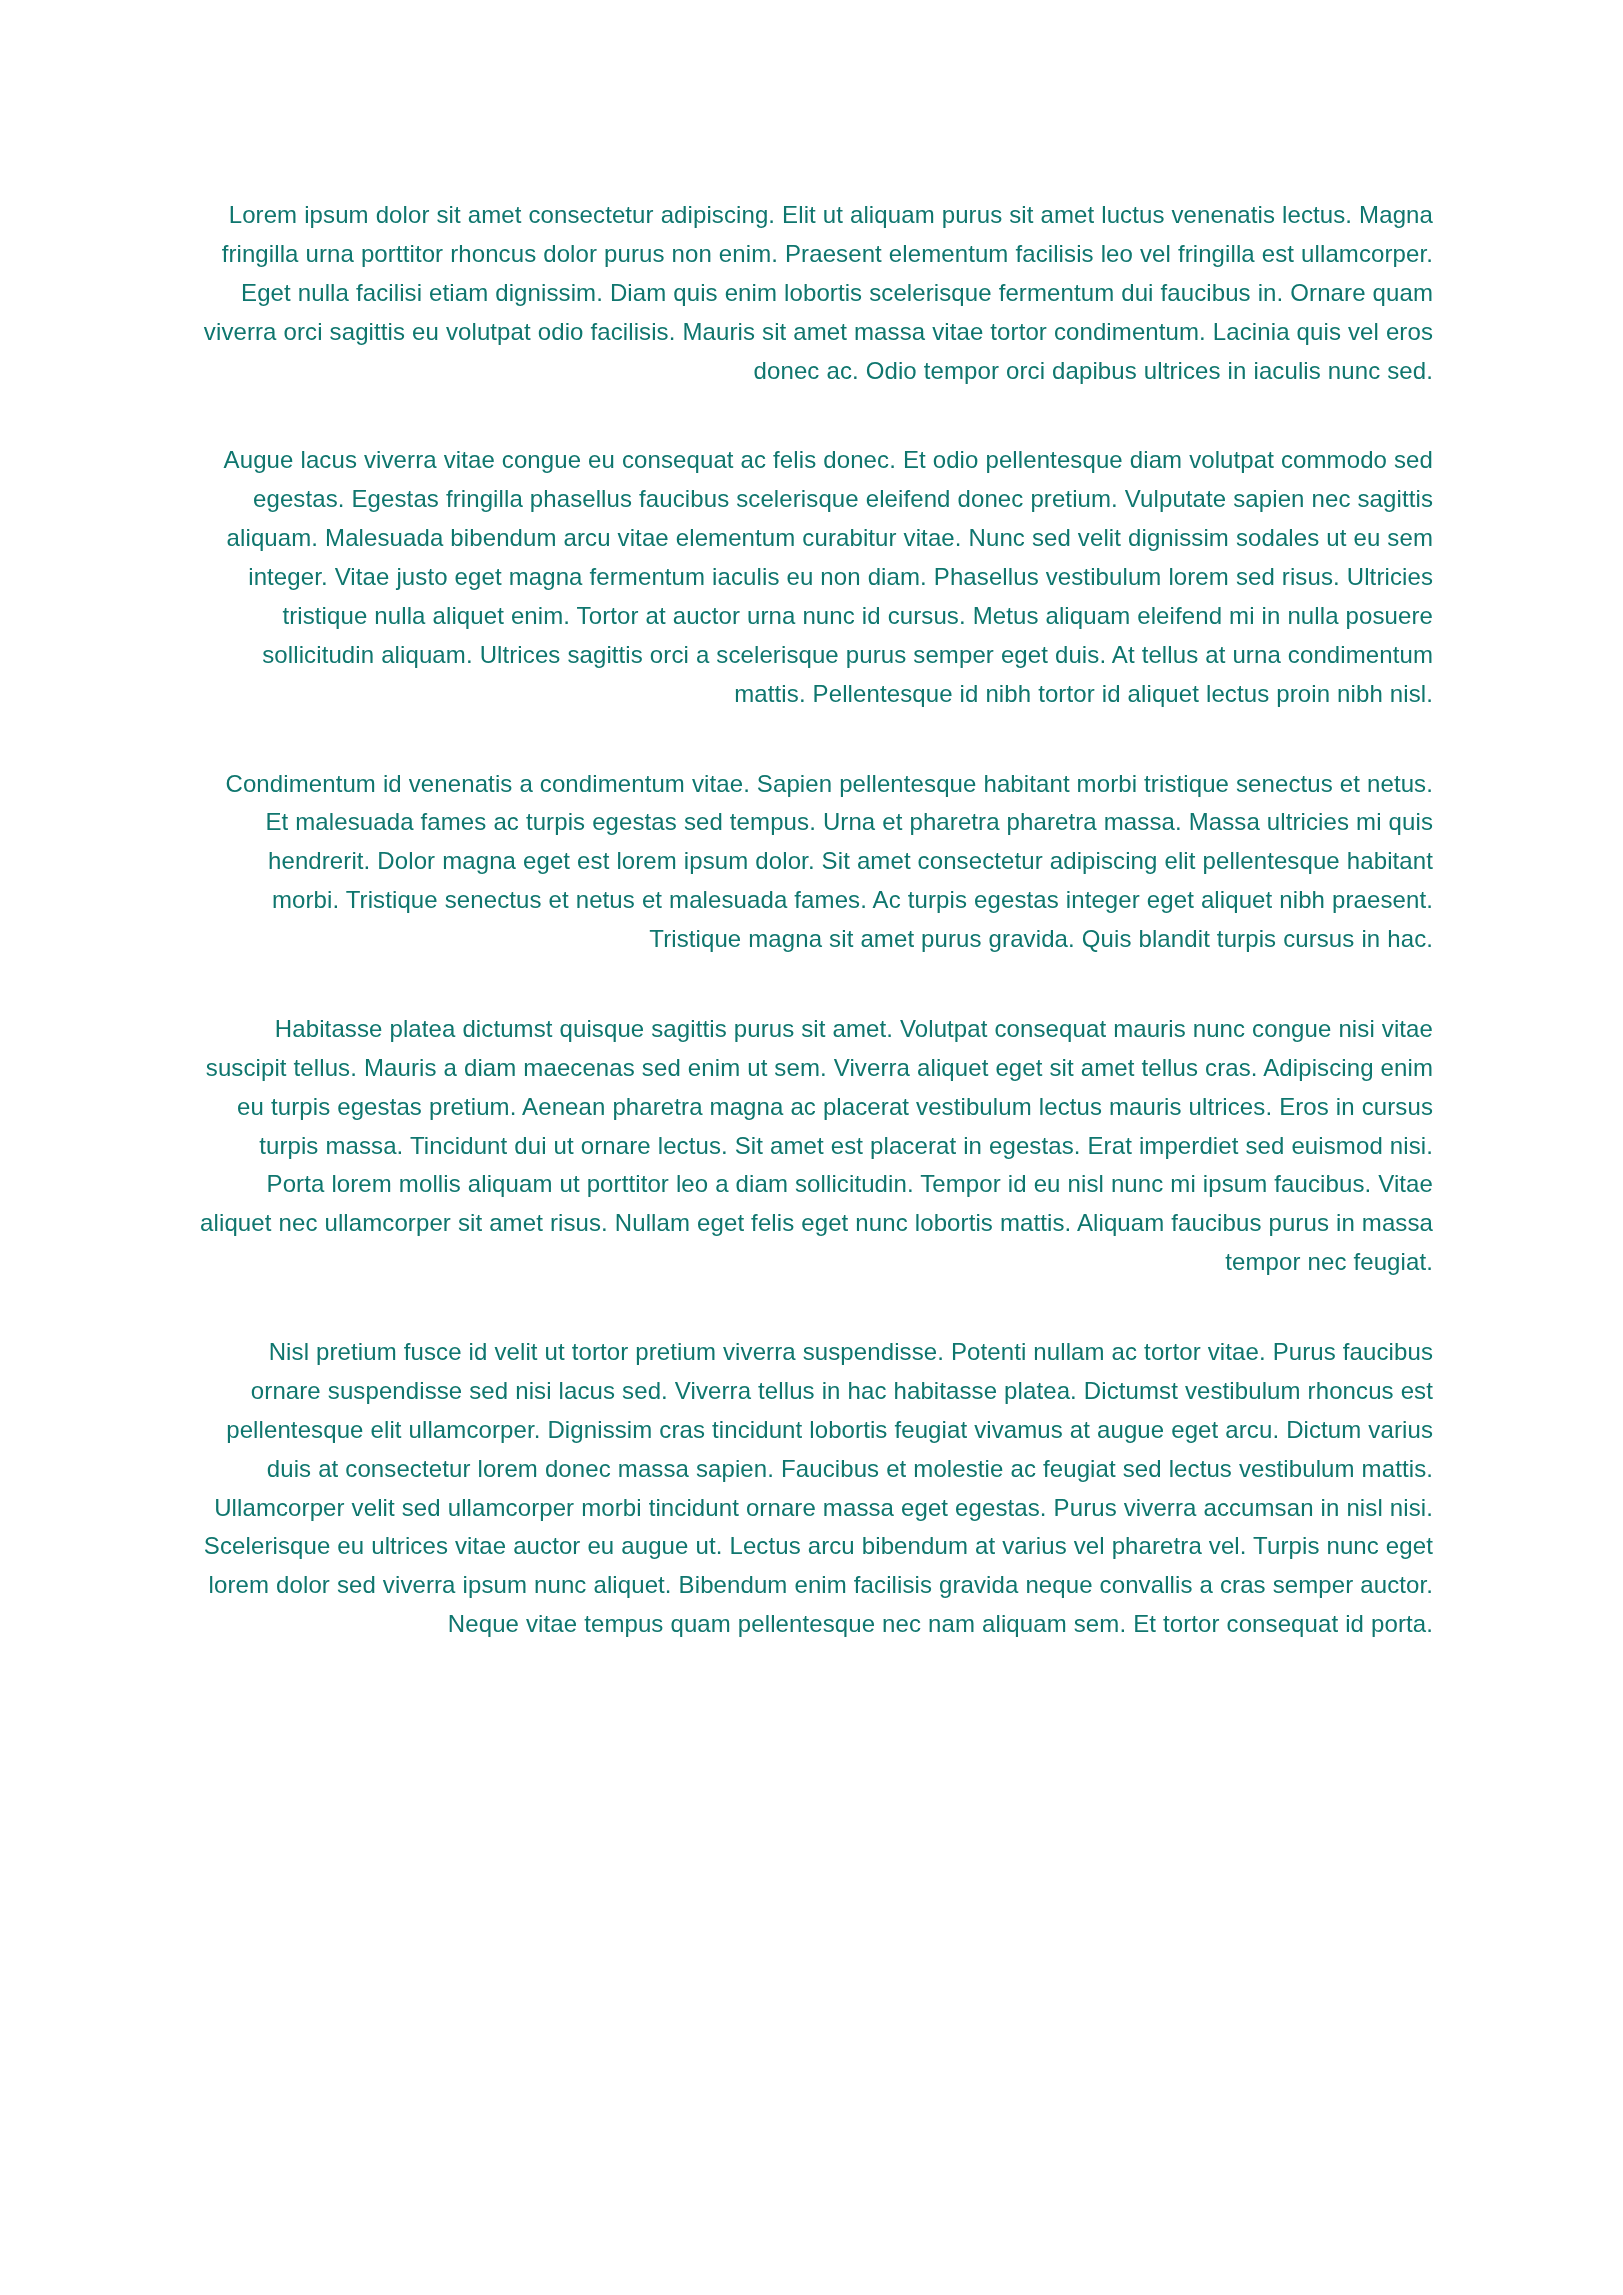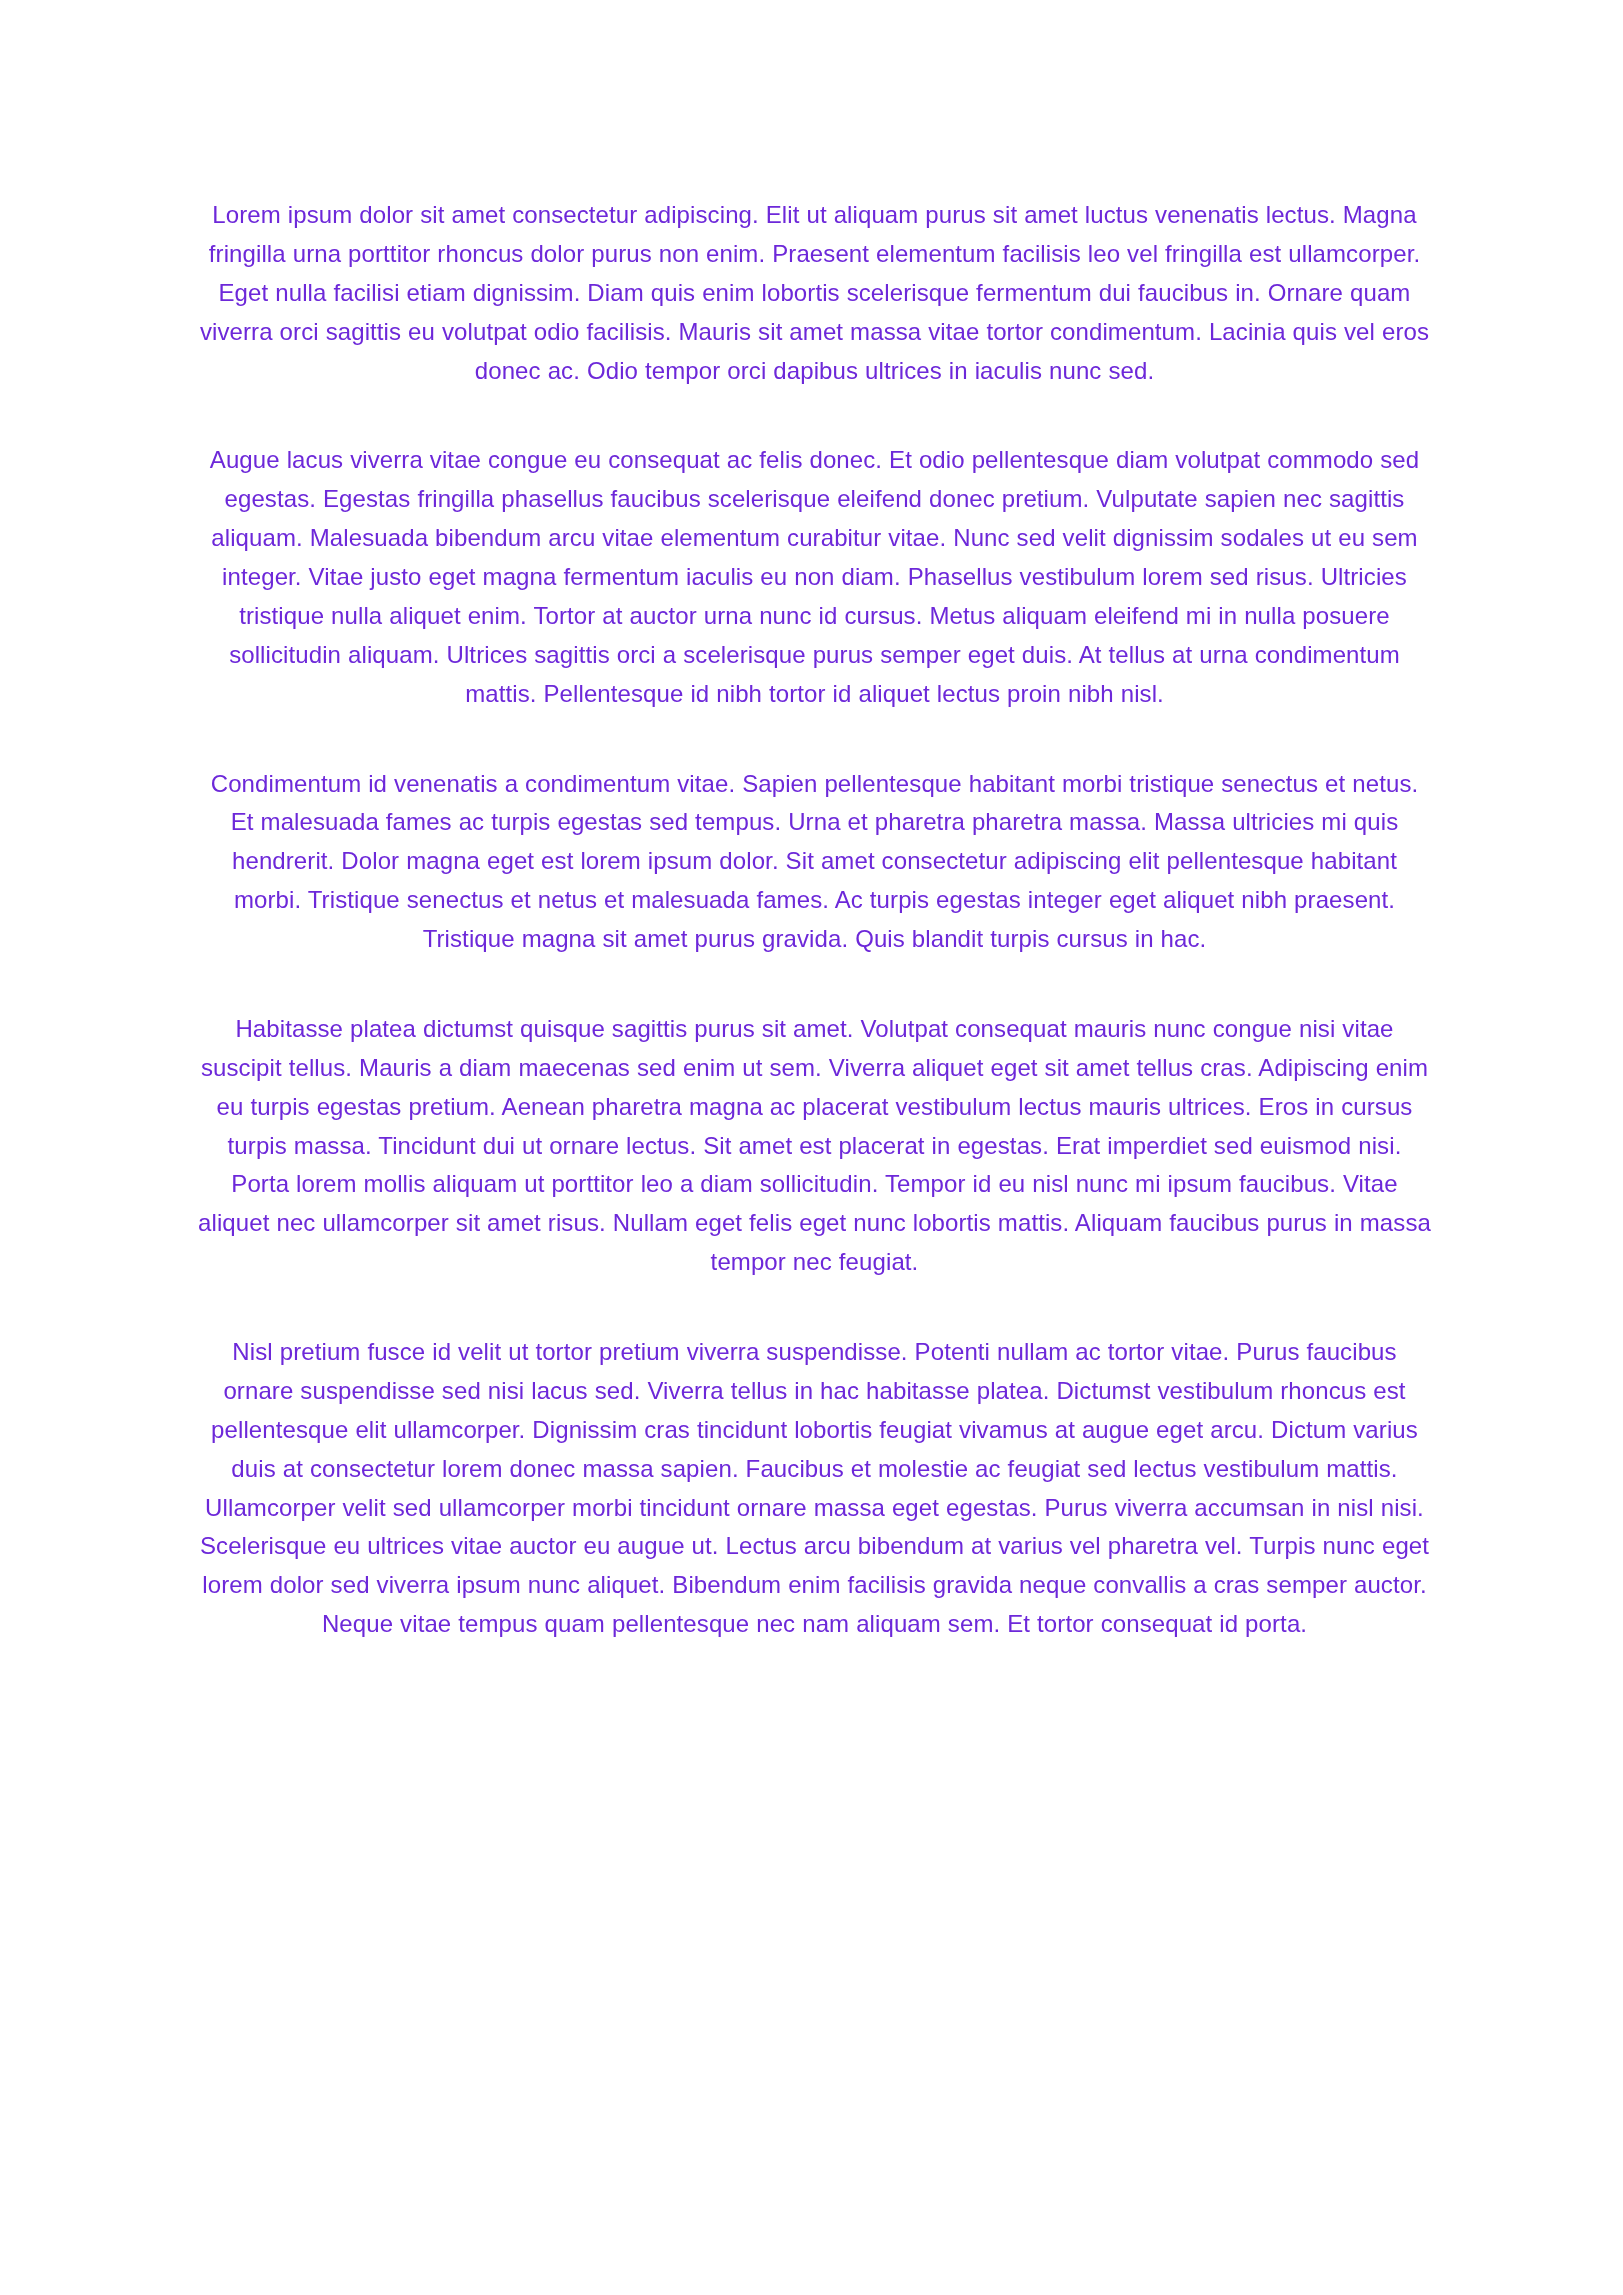--- a/index.html
+++ b/index.html
@@ -21,22 +21,22 @@
   .doc-body {
     position: absolute;
     left: 196px;
     top: 196px;
     width: 1237px;
   }
   .para {
     font-family: "Liberation Sans", sans-serif;
     font-size: 24px;
     line-height: 1.62;
-    color: #6d28d9;
-    text-align: center;
+    color: #0f766e;
+    text-align: right;
     margin: 0 0 51px 0;
     letter-spacing: 0.1px;
     word-spacing: 0.2px;
   }
   .para:last-child {
     margin-bottom: 0;
   }
 </style>
 </head>
 <body>

